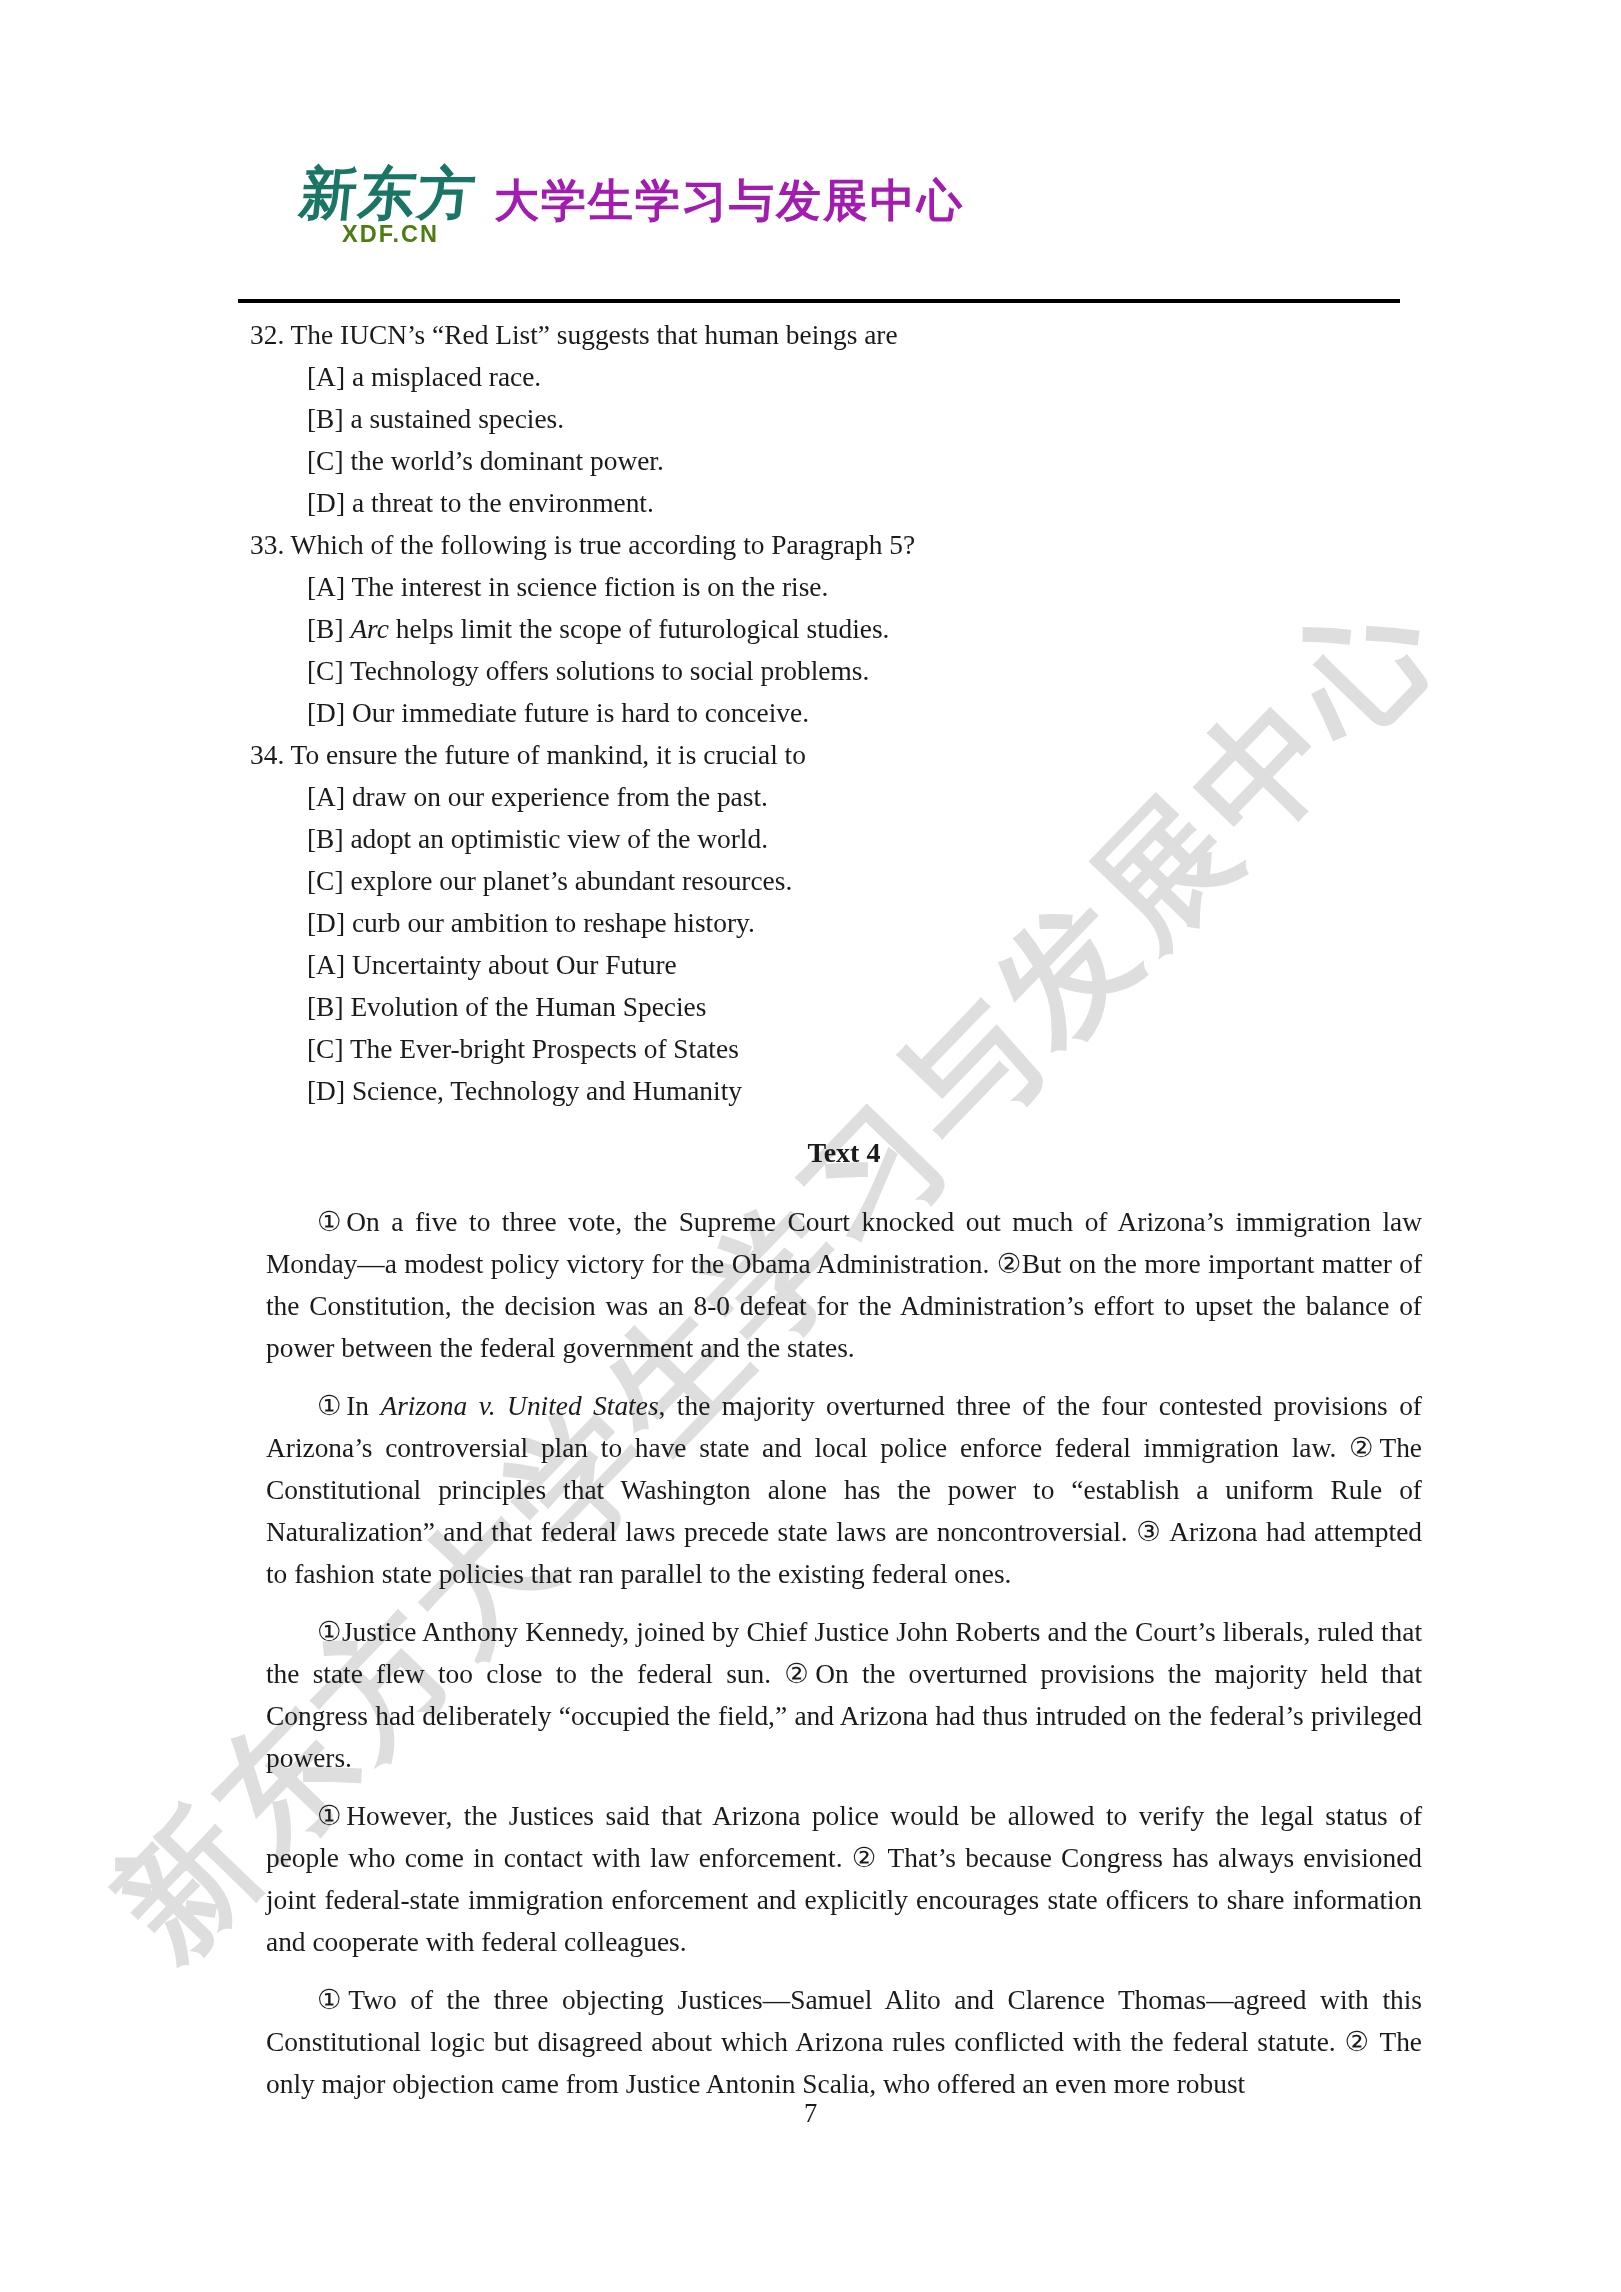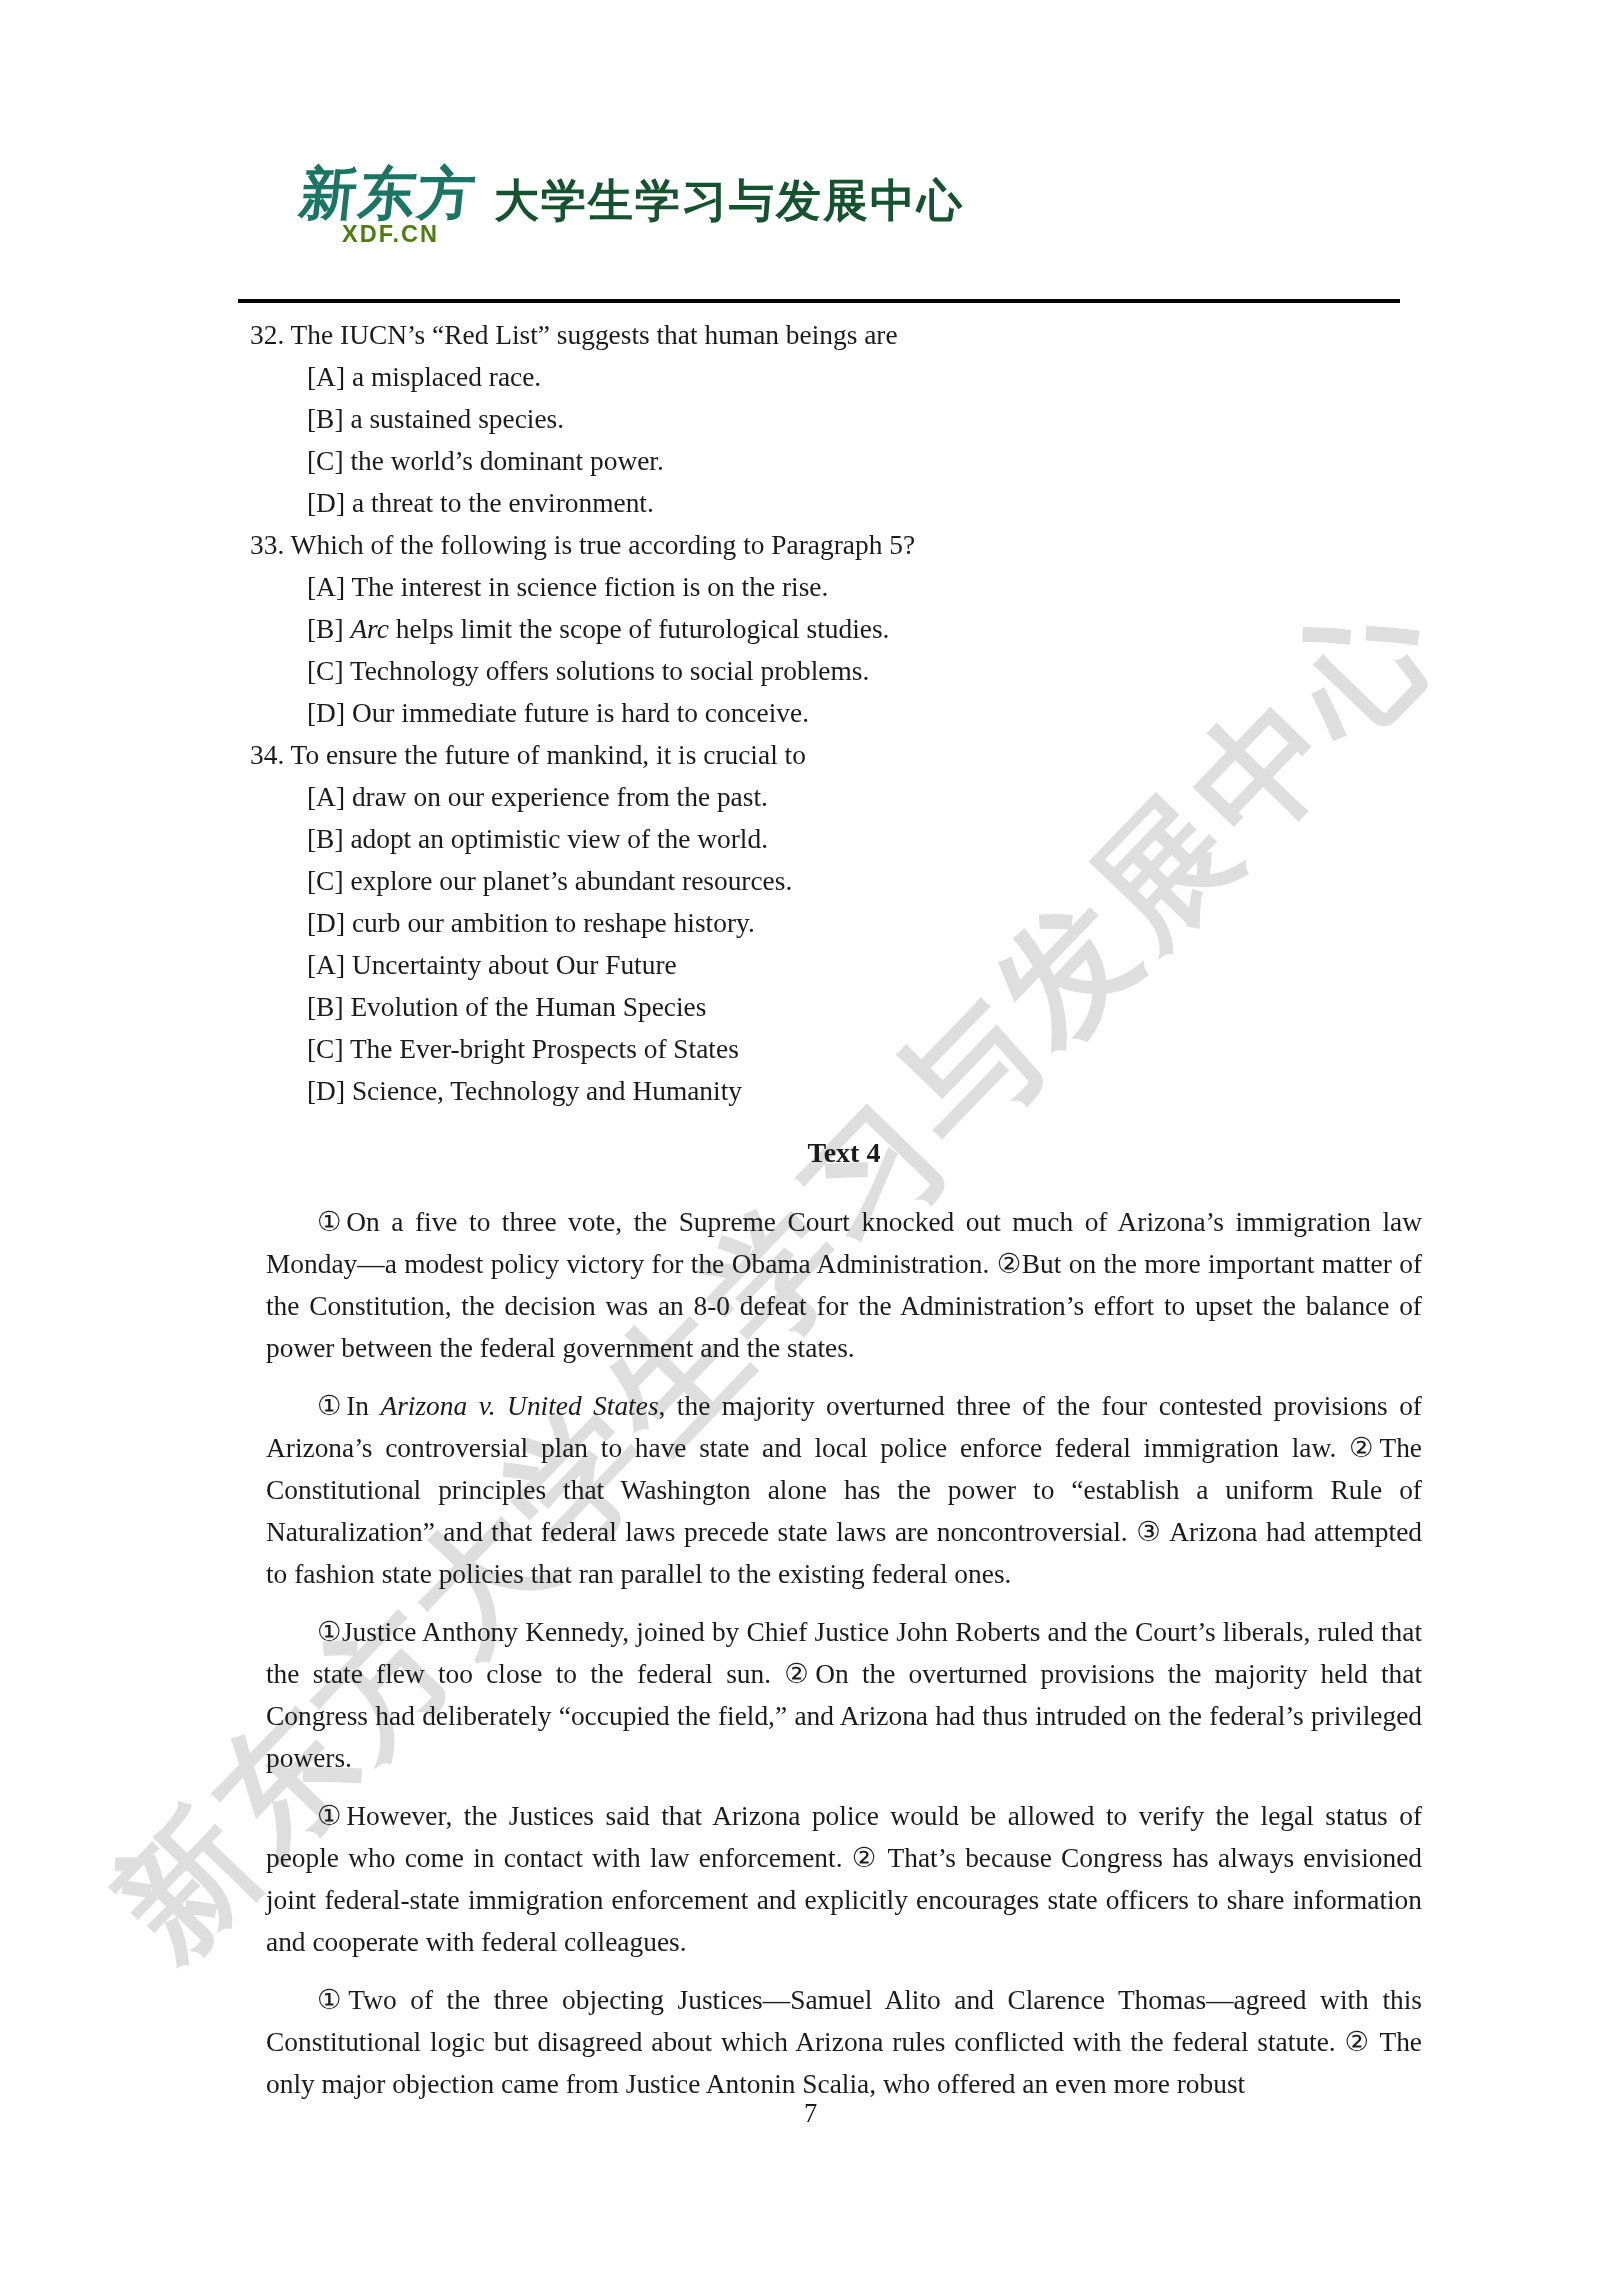--- a/index.html
+++ b/index.html
@@ -40,21 +40,21 @@
   .logo-domain {
     position:absolute; left:342px; top:223px;
     font-family:"Liberation Sans","DejaVu Sans",sans-serif;
     font-weight:bold; font-size:23.5px; line-height:1;
     color:#4d7c0f; letter-spacing:2px;
   }
   .header-title {
     position:absolute; left:494px; top:178px;
     font-family:"Liberation Sans","DejaVu Sans",sans-serif;
     font-weight:bold; font-size:45px; line-height:1;
-    color:#14532d; letter-spacing:2px;
+    color:#a21caf; letter-spacing:2px;
   }
   .header-rule {
     position:absolute; left:238px; top:299px;
     width:1162px; height:3.9px; background:#000;
   }
 
   
   .main {
     position:absolute; left:250px; top:314px; width:1188px;
     z-index:2;

